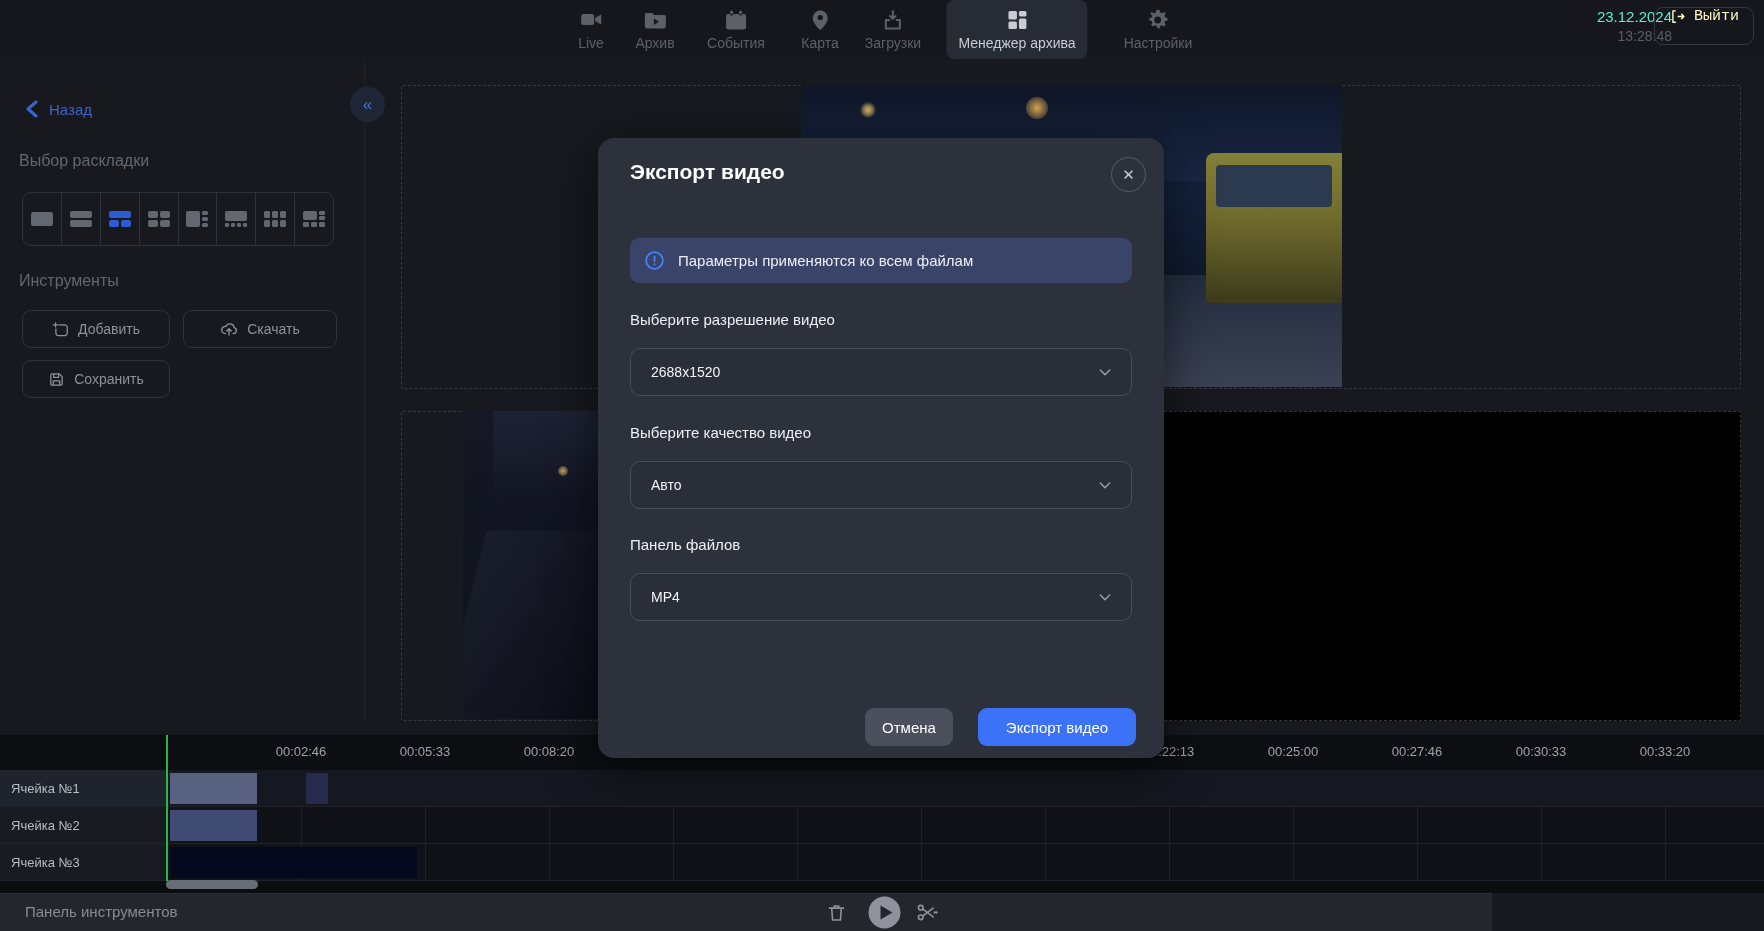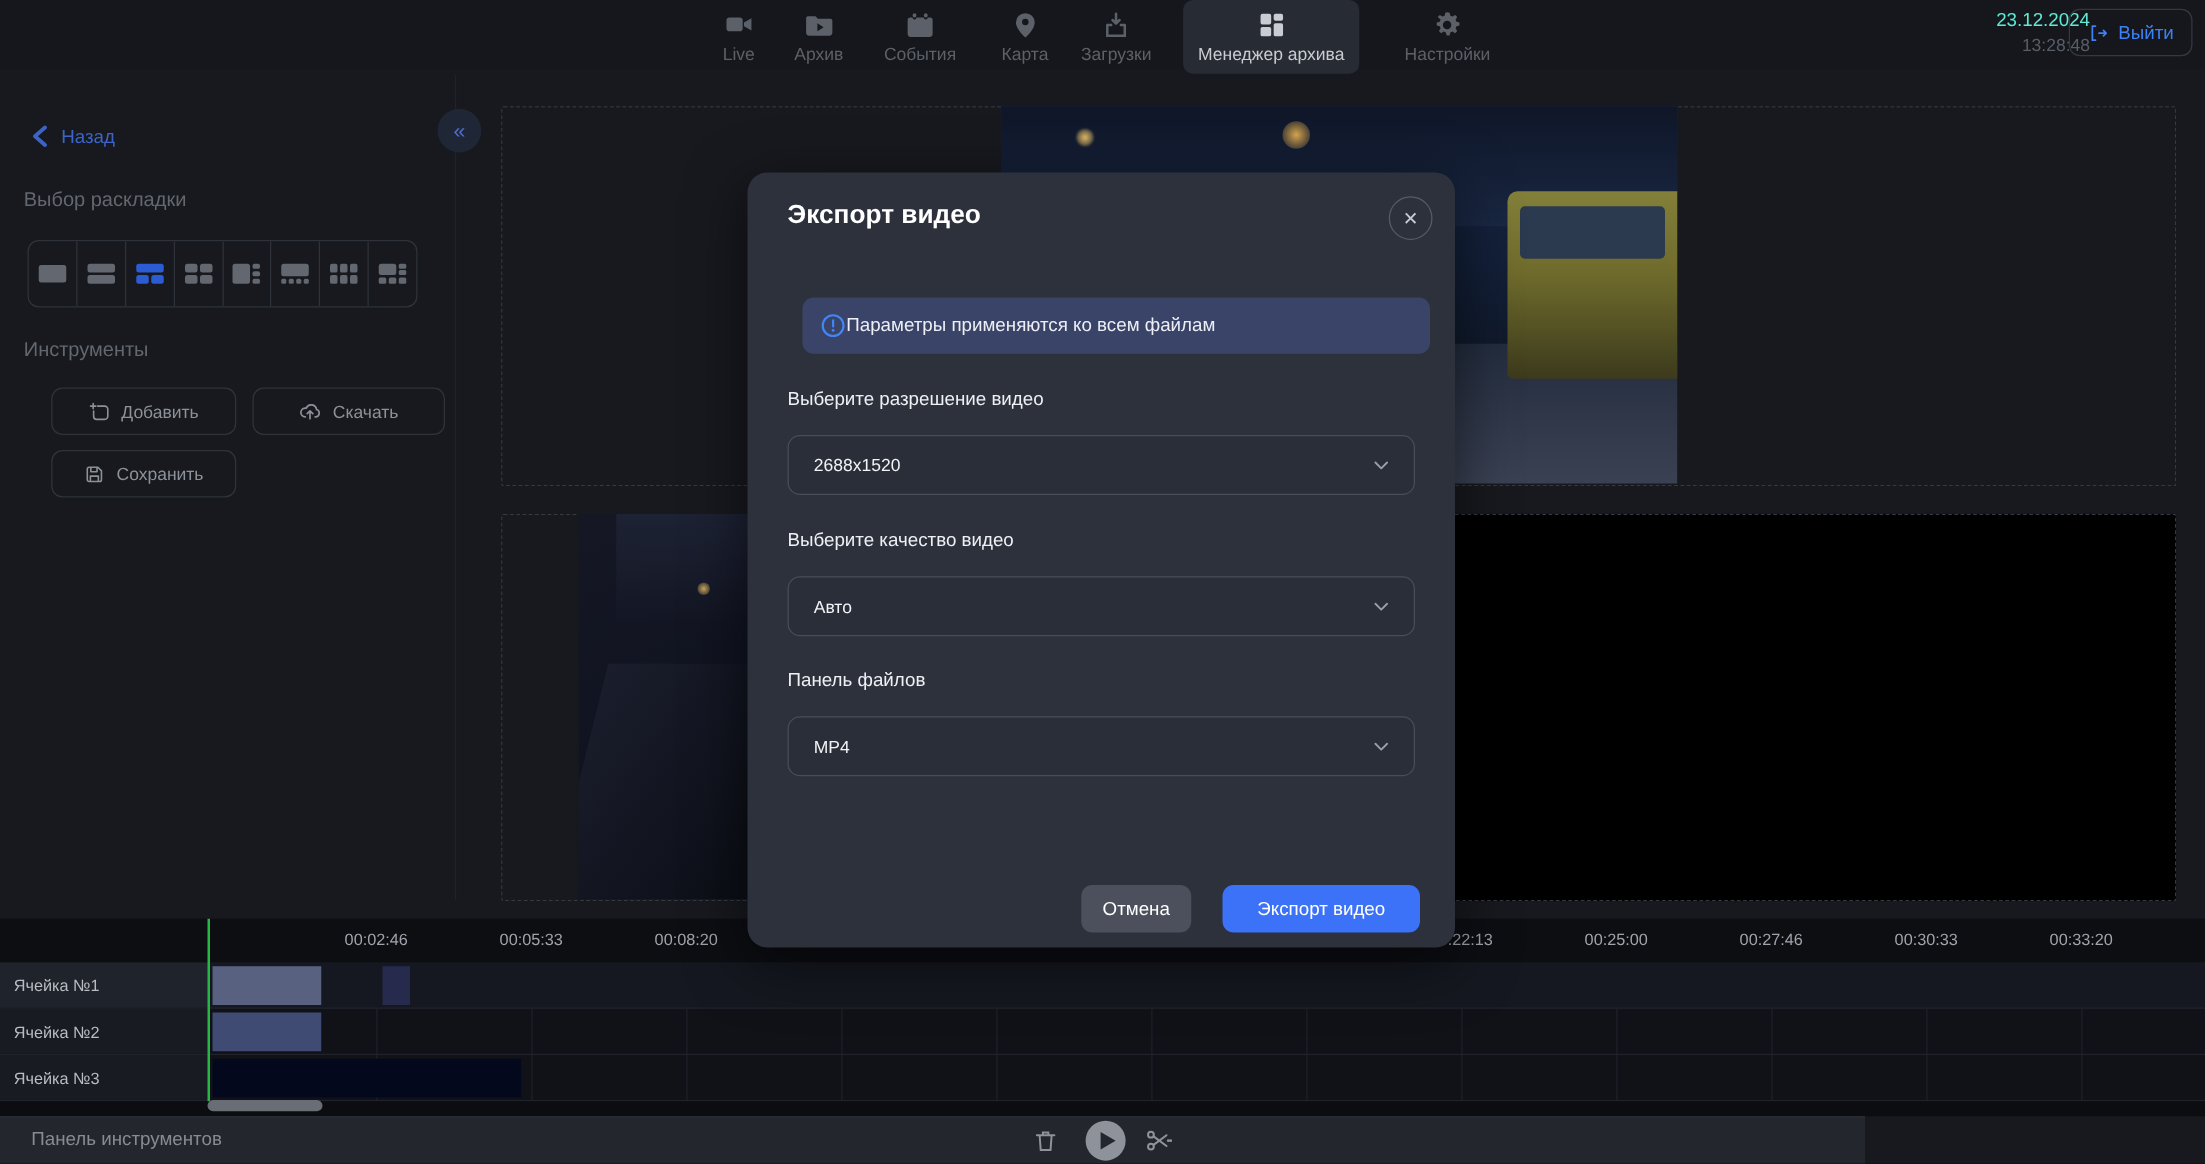--- a/index.html
+++ b/index.html
@@ -13,36 +13,36 @@
   .topbar{position:absolute;left:0;top:0;width:1764px;height:55px;background:#15171c;}
   .nav-item{position:absolute;top:4px;display:flex;flex-direction:column;align-items:center;
             gap:3px;color:#5c6068;font-size:14px;transform:translateX(-50%);cursor:pointer;
             padding:4px 12px;border-radius:8px;white-space:nowrap;}
   .nav-item.active{background:#272b33;color:#c9ccd2;top:0;padding-top:8px;padding-bottom:8px;}
   .nav-ico{width:24px;height:24px;}
   .datetime{position:absolute;right:92px;top:7px;text-align:right;line-height:1.3;}
   .datetime .d{color:#5eead4;font-size:15px;}
   .datetime .t{color:#585e68;font-size:14px;}
   .logout{position:absolute;right:10px;top:7px;height:38px;padding:0 14px;display:flex;
-          align-items:center;gap:8px;border:1px solid #34383f;border-radius:9px;
-          color:#3b82f6;font-size:15px;background:transparent;cursor:pointer;}
+          align-items:flex-start;gap:8px;border:1px solid #34383f;border-radius:9px;
+          color:#fef9c3;font-size:15px;background:transparent;cursor:pointer;font-family:Liberation Mono, monospace;}
 
   
   .back{position:absolute;left:25px;top:100px;display:flex;align-items:center;gap:10px;
         color:#3c64c8;font-size:15px;cursor:pointer;}
   .section-title{position:absolute;color:#63676f;font-size:16px;}
   .layout-bar{position:absolute;left:22px;top:192px;width:310px;height:52px;display:flex;
               border:1px solid #2e323a;border-radius:9px;overflow:hidden;}
   .layout-opt{flex:1;display:flex;align-items:center;justify-content:center;cursor:pointer;
               border-right:1px solid #2e323a;color:#63676f;}
   .layout-opt:last-child{border-right:none;}
   .layout-opt.selected{color:#2b5cd3;}
   .tool-btn{position:absolute;display:flex;align-items:center;justify-content:center;gap:9px;
             height:38px;border:1px solid #2f333b;border-radius:9px;color:#8d9199;
-            font-size:14px;background:transparent;cursor:pointer;margin-left:19px;}
+            font-size:14px;background:transparent;cursor:pointer;}
   .vdivider{position:absolute;left:364px;top:60px;width:1px;height:660px;background:#20232b;}
   .collapse-btn{position:absolute;left:350px;top:87px;width:35px;height:35px;border-radius:50%;
                 background:#1f2636;color:#4c6fd0;font-size:17px;display:flex;align-items:center;
                 justify-content:center;cursor:pointer;}
 
   
   .cell{position:absolute;border:1px dashed #353942;border-radius:2px;}
   .video{position:absolute;overflow:hidden;cursor:pointer;}
   .cam-ts{position:absolute;left:10px;top:4px;font-size:10px;letter-spacing:.5px;
           color:#c7ccc0;font-family:"DejaVu Sans Mono",monospace;}
@@ -70,22 +70,22 @@
   .bottombar .label{position:absolute;left:25px;top:9px;color:#878b93;font-size:15px;}
   .bb-ico{position:absolute;top:2px;color:#8e929a;cursor:pointer;}
 
   
   .modal{position:absolute;left:598px;top:138px;width:566px;height:620px;background:#2d313c;
          border-radius:16px;z-index:10;box-shadow:0 12px 48px rgba(0,0,0,.55);}
   .modal-title{position:absolute;left:32px;top:22px;color:#fff;font-size:21px;font-weight:bold;}
   .modal-close{position:absolute;left:513px;top:19px;width:35px;height:35px;border-radius:50%;
                border:1px solid #565b66;color:#c8ccd2;display:flex;align-items:center;
                justify-content:center;font-size:15px;cursor:pointer;box-sizing:border-box;}
-  .banner{position:absolute;left:44px;top:100px;width:502px;height:45px;background:#3a4468;
-          border-radius:9px;display:flex;align-items:center;padding-left:14px;
+  .banner{position:absolute;left:32px;top:100px;width:502px;height:45px;background:#3a4468;
+          border-radius:9px;display:flex;align-items:center;gap:13px;padding-left:14px;
           box-sizing:border-box;color:#edeff5;font-size:15px;}
   .field-label{position:absolute;left:32px;color:#eef0f4;font-size:15px;}
   .select{position:absolute;left:32px;width:502px;height:48px;border:1px solid #484d59;
           border-radius:10px;background:#2a2e38;display:flex;align-items:center;
           padding:0 18px 0 20px;box-sizing:border-box;color:#f2f3f6;font-size:14px;cursor:pointer;}
   .select .chev{margin-left:auto;color:#9aa0aa;}
   .btn{position:absolute;top:570px;height:38px;border:none;border-radius:9px;color:#fff;
        font-size:15px;font-family:"Liberation Sans",sans-serif;cursor:pointer;}
   .btn-cancel{left:267px;width:88px;background:#4b505c;}
   .btn-submit{left:380px;width:158px;background:#3b72f8;}

